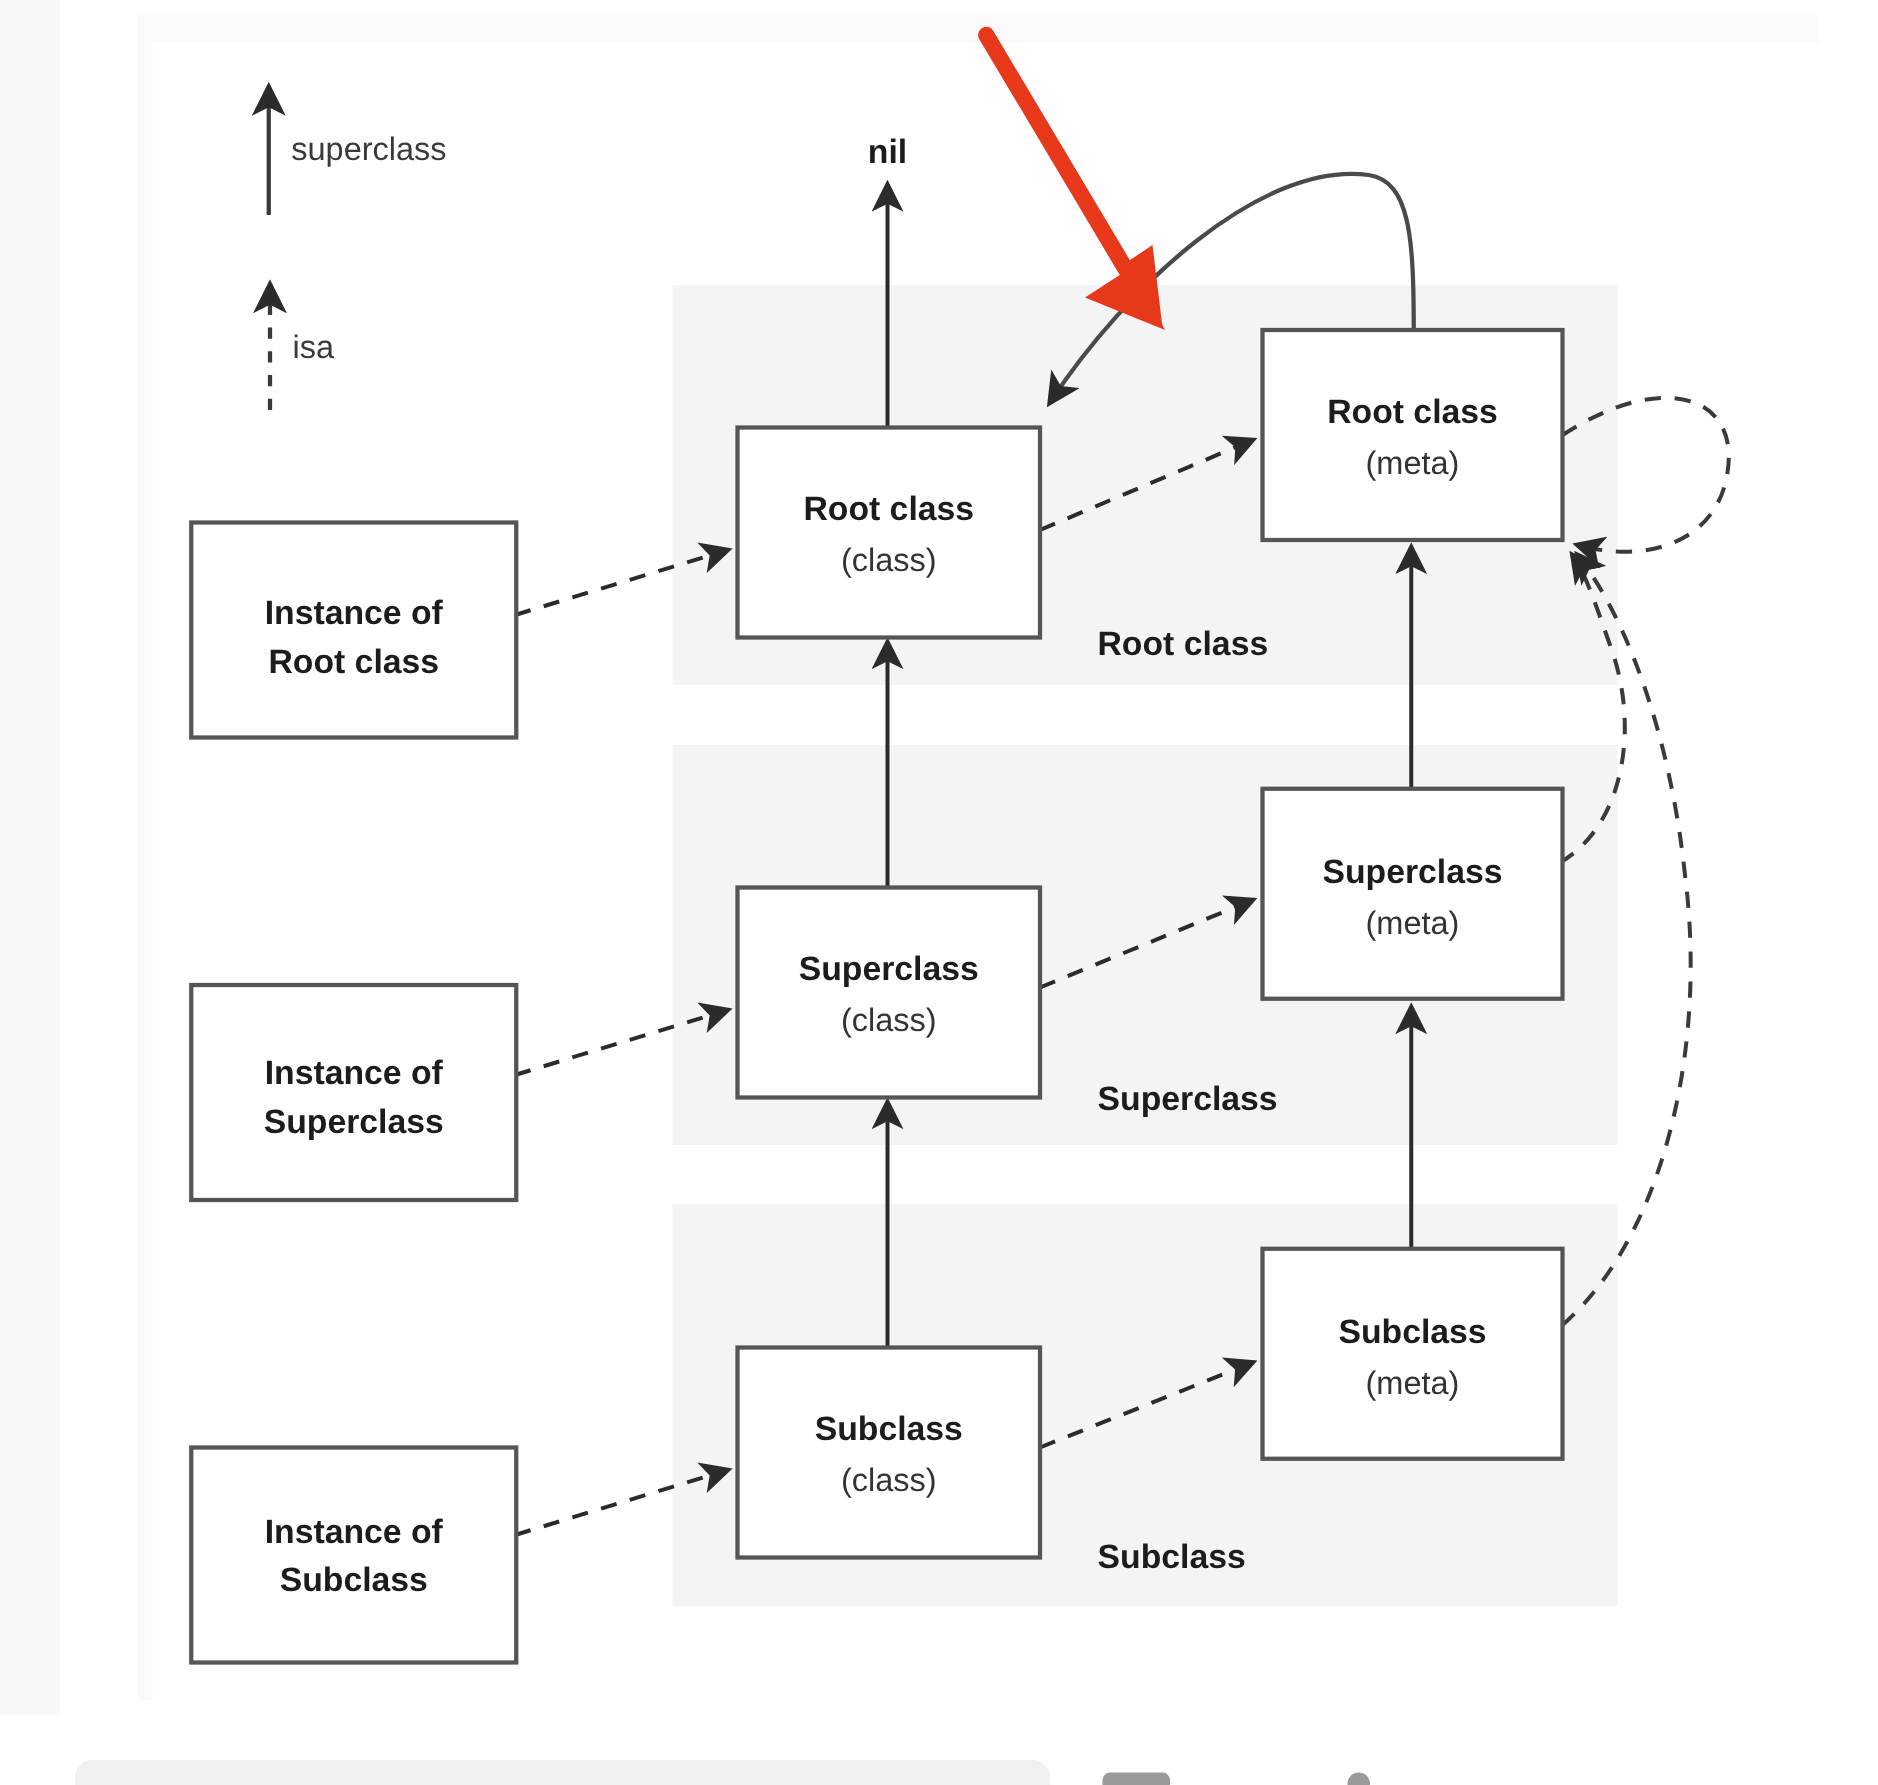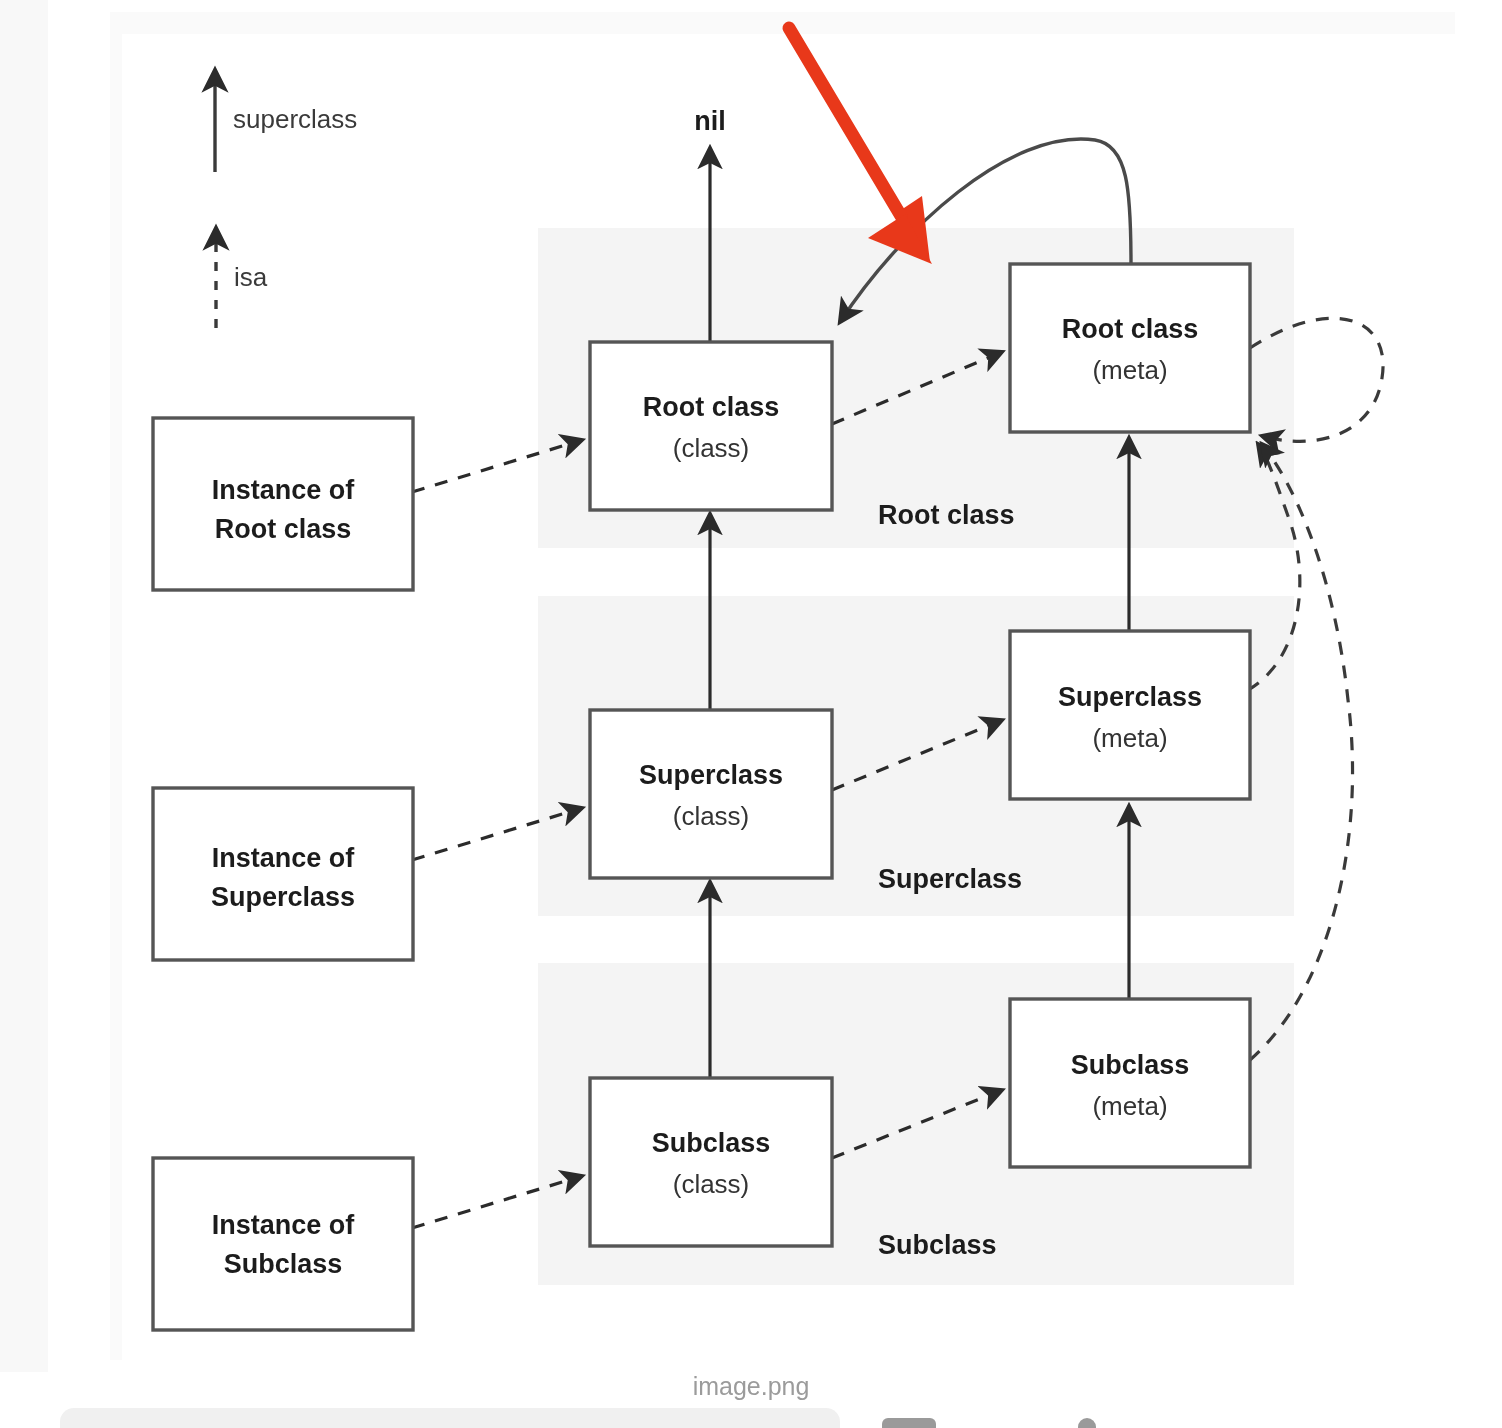--- a/index.html
+++ b/index.html
@@ -199,19 +199,18 @@
     <text class="sec-label" x="878" y="888">Superclass</text>
     <text class="sec-label" x="878" y="1254">Subclass</text>
 
     <g>
       <path d="M789,28 L898,212 L922,196 L930,262 L874,236 L900,221 L789,28 Z" fill="#e8381a"></path>
       <path d="M789,28 L901,216" stroke="#e8381a" stroke-width="13" stroke-linecap="round" fill="none"></path>
       <path d="M932,264 L868,238 L905,214 Z" fill="#e8381a"></path>
     </g>
   </svg>
 
-  <div class="caption">image.png</div>
   <div class="bottombar"></div>
   <div class="bb-pill"></div>
   <div class="bb-icon-a"></div>
   <div class="bb-icon-b"></div>
 
 </div>
 
 </body></html>

